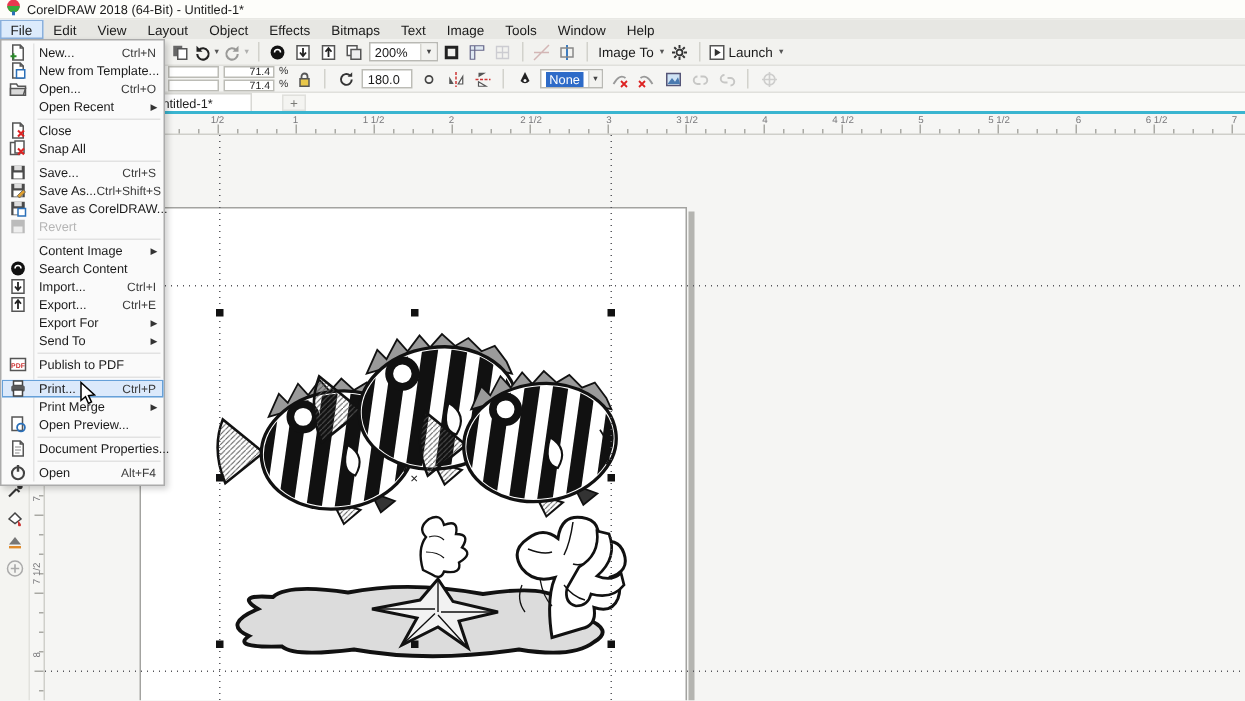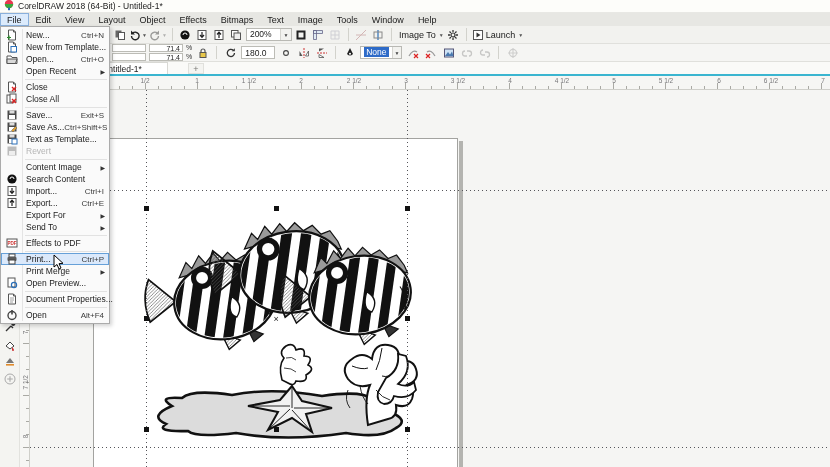--- a/index.html
+++ b/index.html
@@ -12,21 +12,21 @@
   .menubar .mitem { padding:0 7px; height:13px; display:flex; align-items:center; cursor:default; }
   .menubar .mitem.active { background:#dcebfc; box-shadow:inset 0 0 0 1px #8ab0dc; }
   .toolbar { position:absolute; left:0; top:26px; width:830px; height:18px; background:#f2f2ef; border-bottom:1px solid #e0e0dc; display:flex; align-items:center; padding-left:112px; gap:2px; }
   .propbar { position:absolute; left:0; top:44px; width:830px; height:18px; background:#f5f5f3; border-bottom:1px solid #e0e0dc; display:flex; align-items:center; padding-left:112px; gap:3px; }
   .tbtn { height:15px; min-width:15px; display:flex; align-items:center; justify-content:center; border-radius:2px; }
   .tbtn svg { display:block; }
   .dis { opacity:.42; }
   .tsep { width:1px; height:13px; background:#d2d2cc; margin:0 3px; }
   .tarrow { font-size:5px; color:#555; margin-left:1px; }
   .ttext { font-size:9px; padding:0 2px; }
-  .combo { background:#fff; border:1px solid #b9b9b4; height:13px; display:flex; font-size:8.5px; }
+  .combo { background:#fff; border:1px solid #b9b9b4; height:13px; display:flex; align-items:center; font-size:8.5px; }
   .combo .cval { padding:0 3px; flex:1; white-space:nowrap; }
   .combo .cbtn { width:11px; height:100%; border-left:1px solid #d5d5d0; display:flex; align-items:center; justify-content:center; font-size:5px; color:#444; background:#f2f2ef; }
   .stackfields { display:flex; flex-direction:column; gap:1px; }
   .sfield { width:34px; height:8px; background:#fff; border:1px solid #bcbcb6; font-size:7px; line-height:7px; padding:0 2px; text-align:right; }
   .pct { font-size:7px; color:#333; display:flex; flex-direction:column; gap:1px; line-height:8px; }
   .nfield { width:34px; height:13px; background:#fff; border:1px solid #bcbcb6; font-size:8.5px; display:flex; align-items:center; padding:0 3px; }
   .sel-blue { background:#2e6bc8; color:#fff; padding:0 2px; }
 
   
   .tabbar { position:absolute; left:0; top:62px; width:830px; height:14px; background:#fafaf8; border-bottom:2px solid #3ab5d0; }
@@ -557,33 +557,33 @@
       <span class="menu-label">Close</span>
     </div>
     <div class="menu-row">
       <span class="menu-icon">
         <svg width="12" height="12" viewBox="0 0 12 12">
           <rect x="1" y="2" width="6" height="8" fill="#fff" stroke="#555"></rect>
           <rect x="4" y="1" width="6" height="8" fill="#fff" stroke="#555"></rect>
           <path d="M6,6l4,4M10,6l-4,4" stroke="#d22" stroke-width="1.4"></path>
         </svg>
       </span>
-      <span class="menu-label">Close All</span>
+      <span class="menu-label">Snap All</span>
     </div>
     <div class="menu-sep"></div>
     <div class="menu-row">
       <span class="menu-icon">
         <svg width="12" height="12" viewBox="0 0 12 12">
           <rect x="1.5" y="1.5" width="9" height="9" fill="#4a4a4a"></rect>
           <rect x="3.5" y="1.5" width="5" height="3" fill="#ddd"></rect>
           <rect x="3" y="6" width="6" height="4" fill="#fff"></rect>
         </svg>
       </span>
       <span class="menu-label">Save...</span>
-      <span class="menu-sc">Exit+S</span>
+      <span class="menu-sc">Ctrl+S</span>
     </div>
     <div class="menu-row">
       <span class="menu-icon">
         <svg width="12" height="12" viewBox="0 0 12 12">
           <rect x="1.5" y="1.5" width="9" height="9" fill="#4a4a4a"></rect>
           <rect x="3.5" y="1.5" width="5" height="3" fill="#ddd"></rect>
           <rect x="3" y="6" width="6" height="4" fill="#fff"></rect>
           <path d="M7,11l4,-4l-1.5,-1.5l-4,4z" fill="#e0a030" stroke="#555" stroke-width=".5"></path>
         </svg>
       </span>
@@ -592,21 +592,21 @@
     </div>
     <div class="menu-row">
       <span class="menu-icon">
         <svg width="12" height="12" viewBox="0 0 12 12">
           <rect x="1.5" y="1.5" width="9" height="9" fill="#4a4a4a"></rect>
           <rect x="3.5" y="1.5" width="5" height="3" fill="#ddd"></rect>
           <rect x="3" y="6" width="6" height="4" fill="#fff"></rect>
           <rect x="6" y="6" width="5" height="5" fill="#fff" stroke="#2a6fb8"></rect>
         </svg>
       </span>
-      <span class="menu-label">Text as Template...</span>
+      <span class="menu-label">Save as CorelDRAW...</span>
     </div>
     <div class="menu-row disabled">
       <span class="menu-icon">
         <svg width="12" height="12" viewBox="0 0 12 12">
           <rect x="1.5" y="1.5" width="9" height="9" fill="#bbb"></rect>
           <rect x="3" y="6" width="6" height="4" fill="#eee"></rect>
         </svg>
       </span>
       <span class="menu-label">Revert</span>
     </div>
@@ -656,21 +656,21 @@
       <span class="menu-arrow">▶</span>
     </div>
     <div class="menu-sep"></div>
     <div class="menu-row">
       <span class="menu-icon">
         <svg width="12" height="12" viewBox="0 0 12 12">
           <rect x="1" y="2" width="10" height="8" fill="#fff" stroke="#555"></rect>
           <text x="6" y="8" font-size="4.6" text-anchor="middle" fill="#c33" font-family="Liberation Sans,sans-serif" font-weight="bold">PDF</text>
         </svg>
       </span>
-      <span class="menu-label">Effects to PDF</span>
+      <span class="menu-label">Publish to PDF</span>
     </div>
     <div class="menu-sep"></div>
     <div class="menu-row hl">
       <span class="menu-icon">
         <svg width="12" height="12" viewBox="0 0 12 12">
           <rect x="3" y="1" width="6" height="3" fill="#fff" stroke="#444"></rect>
           <rect x="1.5" y="4" width="9" height="4" rx="1" fill="#5a5a5a"></rect>
           <rect x="3" y="7" width="6" height="4" fill="#fff" stroke="#444"></rect>
         </svg>
       </span>

